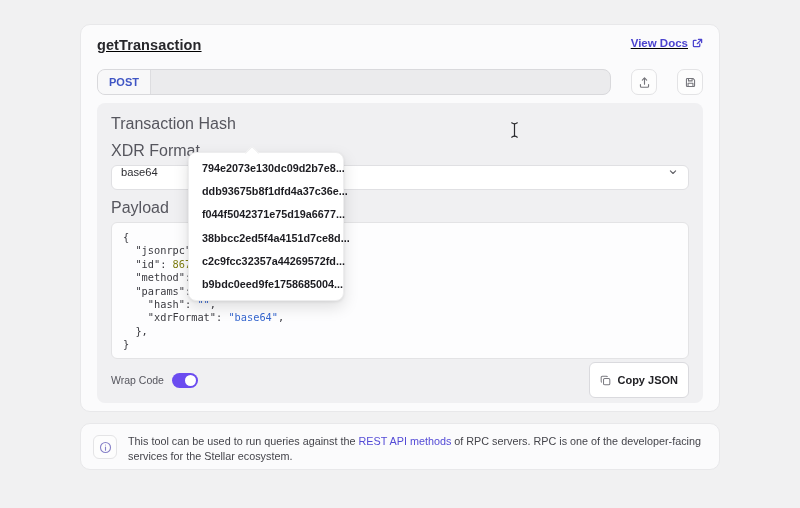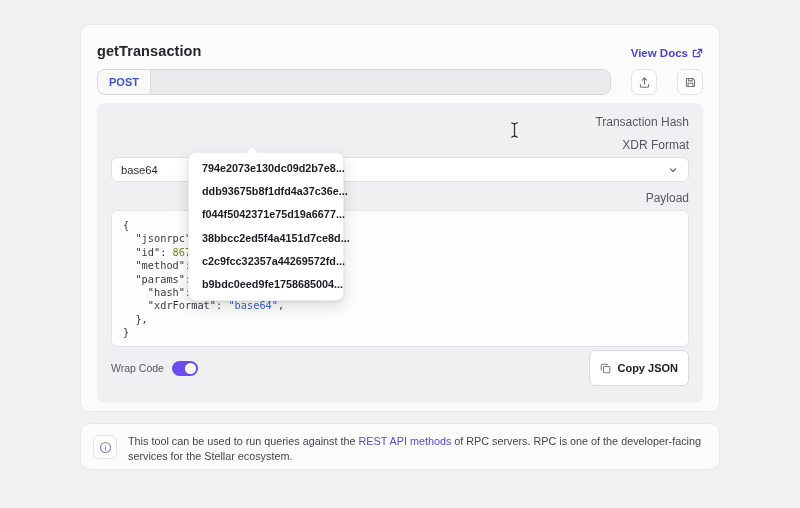--- a/index.html
+++ b/index.html
@@ -3,38 +3,38 @@
 <meta charset="utf-8">
 <style>
   * { margin:0; padding:0; box-sizing:border-box; }
   html,body { background:#f1f1f2; }
   body { font-family:"Liberation Sans", sans-serif; }
   .stage { position:relative; width:800px; height:508px; background:#f1f1f2; overflow:hidden; }
 
   .card { position:absolute; background:#fbfbfc; border:1px solid #e8e8ea; border-radius:10px; }
   .main-card { left:80px; top:24px; width:640px; height:388px; padding:12px 16px 16px 16px; }
 
-  .card-header { display:flex; justify-content:space-between; align-items:flex-end; height:22px; }
+  .card-header { display:flex; justify-content:space-between; align-items:flex-start; height:22px;text-decoration:underline; }
   .page-title { font-size:14.5px; font-weight:700; color:#27272b; letter-spacing:.1px; }
   .view-docs { display:flex; align-items:center; gap:4px; color:#4b43cf; font-size:11.5px; font-weight:700; cursor:pointer; }
 
   .request-row { display:flex; align-items:center; gap:20px; margin-top:10px; height:26px; }
   .url-box { flex:1; display:flex; align-items:stretch; height:26px; border:1px solid #d9d9dc; border-radius:8px; overflow:hidden; background:#ebebed; }
   .method-badge { display:flex; align-items:center; padding:0 11px; background:#f8f8f9; border-right:1px solid #dddde0; color:#3f55c4; font-size:11px; font-weight:700; }
   .url-text { display:flex; align-items:center; padding:0 10px; color:#55555b; font-size:11.5px; }
   .submit-btn { height:26px; padding:0 12px; background:#e6e6e8; border:1px solid #dededf; border-radius:7px; color:#7a7a80; font-size:11.5px; font-weight:600; font-family:inherit; }
   .icon-btn { width:26px; height:26px; display:flex; align-items:center; justify-content:center; background:#fdfdfd; border:1px solid #e3e3e5; border-radius:7px; }
 
   .panel { margin-top:8px; background:#f0f0f2; border-radius:8px; height:300px; padding:12px 14px; position:relative; }
-  .field-label { display:block; font-size:12px; color:#56565e; margin-bottom:5px;text-align:right; }
+  .field-label { display:block; font-size:16px; color:#56565e; margin-bottom:5px; }
   .hash-input { width:100%; height:25px; border:1px solid #e0e0e3; border-radius:6px; background:#ffffff; padding:0 9px; font-size:11.2px; color:#2c2c31; font-family:inherit; outline:none; }
   .hash-input::placeholder { color:#8f8f96; }
   .field { margin-top:9px; }
   .field:first-child { margin-top:0; }
-  .select-box { height:25px; border:1px solid #e0e0e3; border-radius:6px; background:#ffffff; display:flex; align-items:center; justify-content:space-between; padding:0 9px; font-size:11.2px; color:#2c2c31; cursor:pointer; }
+  .select-box { height:25px; border:1px solid #e0e0e3; border-radius:6px; background:#ffffff; display:flex; justify-content:space-between; padding:0 9px; font-size:11.2px; color:#2c2c31; cursor:pointer; }
 
   .code-block { background:#fdfdfe; border:1px solid #e3e3e5; border-radius:6px; padding:8px 11px; font-family:"DejaVu Sans Mono", monospace; font-size:10.3px; line-height:13.4px; color:#3a3a40; height:137px; overflow:hidden; }
   .c-plain { color:#3a3a40; }
   .c-number { color:#7e7e12; }
   .c-string { color:#3566cf; }
 
   .panel-footer { display:flex; justify-content:space-between; align-items:center; margin-top:9px; height:24px; }
   .wrap-group { display:flex; align-items:center; gap:8px; }
   .wrap-label { font-size:10.5px; color:#56565e; }
   .toggle { width:26px; height:15px; border-radius:8px; background:#6b4cf0; position:relative; cursor:pointer; }

